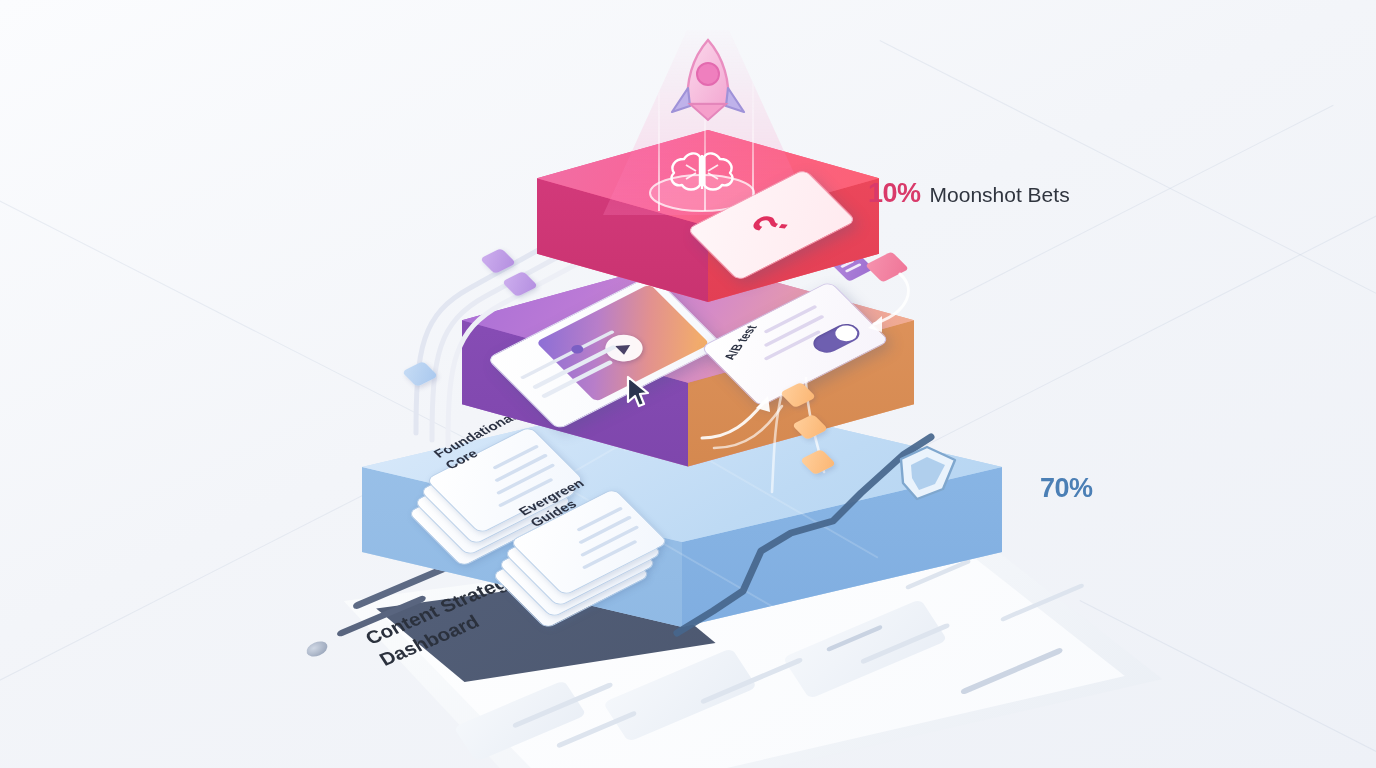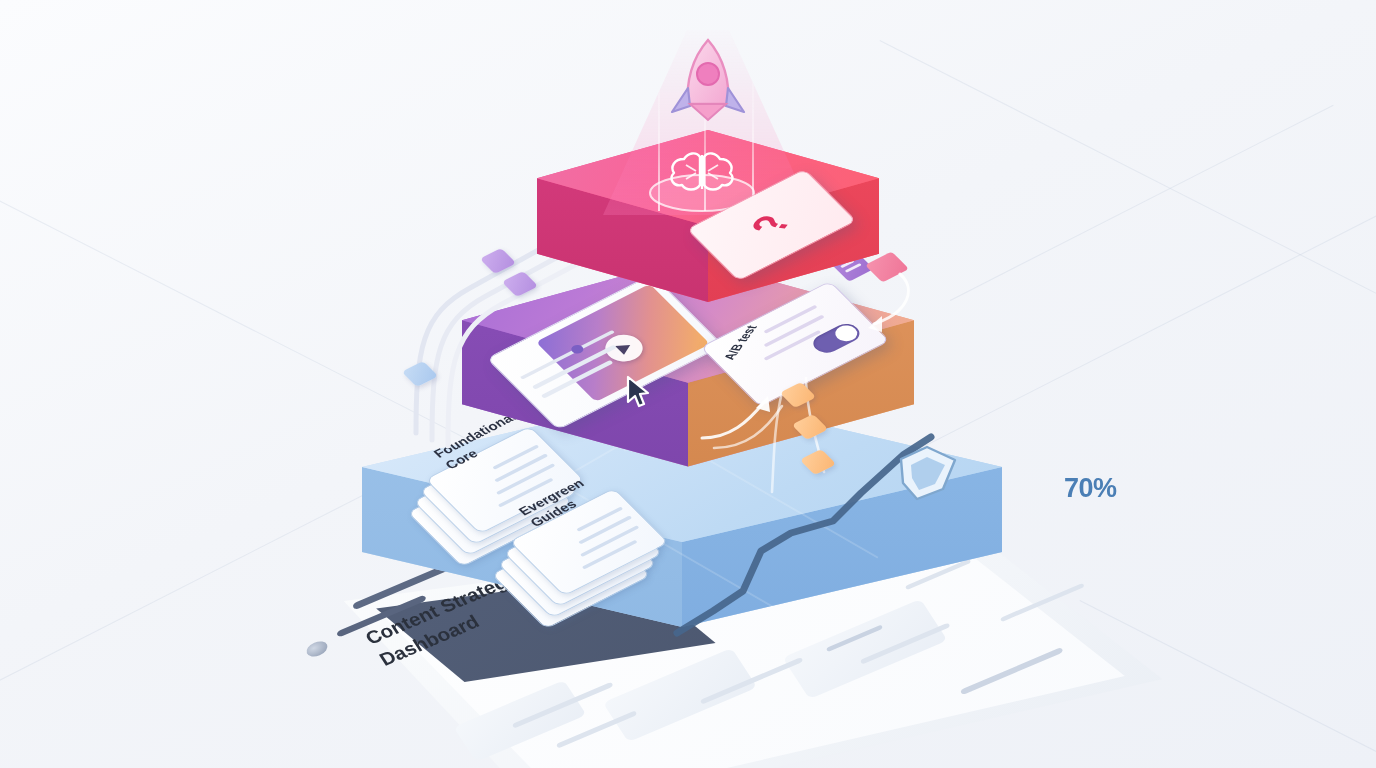--- a/index.html
+++ b/index.html
@@ -215,21 +215,21 @@
   }
 
   
   .pct-row{ position:absolute; display:flex; align-items:baseline; gap:9px; }
   .pct{ font-size:27px; font-weight:700; letter-spacing:-.5px; }
   .pct-name{ font-size:21px; color:#30353f; }
   #pct-top{ left:868px; top:178px; }
   #pct-top .pct{ color:#d93a6a; }
   #pct-mid{ left:933px; top:320px; }
   #pct-mid .pct{ color:#8a63c0; }
-  #pct-base{ left:1040px; top:473px;margin-left:24px; }
+  #pct-base{ left:1040px; top:473px; }
   #pct-base .pct{ color:#4b7fb5; }
 
   
   .flow-svg{ position:absolute; pointer-events:none; }
 
   
   .chip{
     position:absolute; width:24px; height:24px; border-radius:5px;
     transform: rotate(-27deg) skewX(18deg) scaleY(.86);
     box-shadow:0 3px 6px rgba(80,90,140,.2);
@@ -478,18 +478,22 @@
       <path d="M80 22 C90 22 94 30 90 36 C96 42 90 50 82 48 C78 54 68 54 64 48 L64 20 C68 14 76 16 80 22 Z" fill="none" stroke="#ffffff" stroke-width="2.4" stroke-linejoin="round"></path>
       <path d="M62 18 L62 52" stroke="#ffffff" stroke-width="2.2"></path>
       <path d="M46 28 L56 34 M46 42 L56 36 M78 28 L68 34 M78 42 L68 36" stroke="#ffffff" stroke-width="1.8" opacity=".85"></path>
     </svg>
   </div>
 
   <div class="iso-card" id="qcard">
     <div class="qm">?</div>
   </div>
 
+  <div class="pct-row" id="pct-top">
+    <span class="pct">10%</span>
+    <span class="pct-name">Moonshot Bets</span>
+  </div>
   <div class="pct-row" id="pct-base">
     <span class="pct">70%</span>
     <span class="pct-name"></span>
   </div>
 
 </div>
 
 </body></html>

